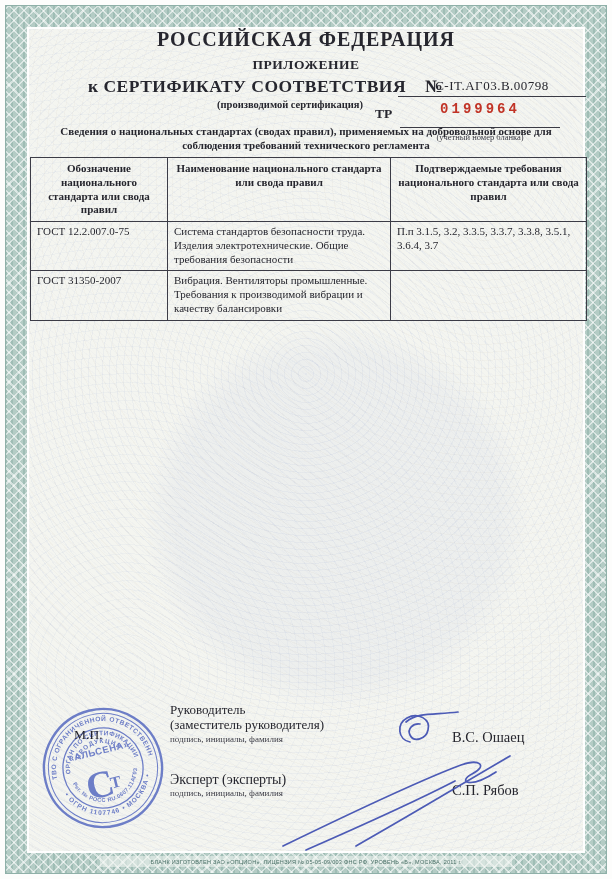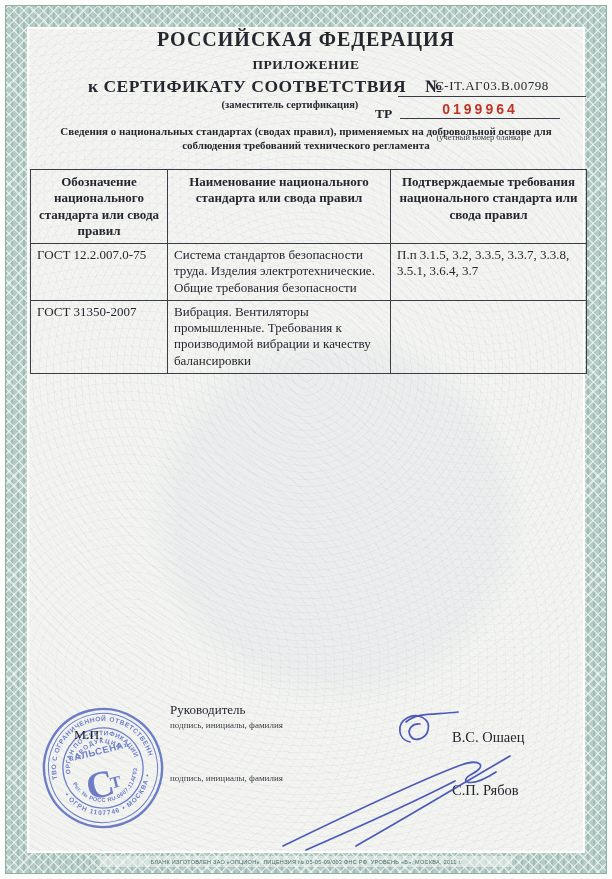--- a/index.html
+++ b/index.html
@@ -56,37 +56,37 @@
   }
   .cert-kind{
     position:absolute; left:60px; top:99px; width:460px;
     text-align:center; font-weight:bold; font-size:10.5px;
   }
   .tr-label{
     position:absolute; left:375px; top:106px; font-weight:bold; font-size:13.5px;
   }
   .blank-number{
     position:absolute; left:400px; top:101px; width:160px;
-    border-bottom:1px solid #3a3a44; text-align:center; padding-bottom:1px;
-    font-family:Liberation Sans, sans-serif;
+    border-bottom:1px solid #3a3a44; text-align:center; padding-bottom:10px;
+    font-family:Liberation Mono, monospace;
     font-size:14px; font-weight:bold; letter-spacing:3px; color:#c13326;
   }
   .blank-caption{
     position:absolute; left:400px; top:132px; width:160px;
     text-align:center; font-size:8.5px; color:#3a3a44;
   }
   .intro{
     position:absolute; left:46px; top:124px; width:520px;
     text-align:center; font-weight:bold; font-size:11px; line-height:1.28;
   }
   
   table.std{
-    position:absolute; left:30px; top:169px; width:556px;
+    position:absolute; left:30px; top:157px; width:556px;
     border-collapse:collapse; table-layout:fixed;
-    font-size:13px; line-height:1.25;
+    font-size:11px; line-height:1.25;
   }
   table.std th, table.std td{
     border:1.4px solid #3c3c46; vertical-align:top; padding:3px 6px 4px 6px;
   }
   table.std th{font-weight:bold; text-align:center; padding-top:4px;}
   table.std td{text-align:left;}
   col.c1{width:137px;} col.c2{width:223px;} col.c3{width:196px;}
   
   .sig-labels{position:absolute; left:170px; top:703px; width:222px; font-size:13px; line-height:1.12;}
   .sig-labels .rule{border-bottom:1px solid #3a3a44; padding-bottom:3px;}
@@ -122,21 +122,21 @@
   </div>
 </div>
 
 <div class="title">РОССИЙСКАЯ ФЕДЕРАЦИЯ</div>
 <div class="subtitle">ПРИЛОЖЕНИЕ</div>
 <div class="certline">
   <span>к СЕРТИФИКАТУ СООТВЕТСТВИЯ</span>
   <span class="numsign">№</span>
 </div>
 <div class="cert-number">С-IT.АГ03.В.00798</div>
-<div class="cert-kind">(заместитель сертификация)</div>
+<div class="cert-kind">(производимой сертификация)</div>
 <div class="tr-label">ТР</div>
 <div class="blank-number">0199964</div>
 <div class="blank-caption">(учетный номер бланка)</div>
 <div class="intro">Сведения о национальных стандартах (сводах правил), применяемых на добровольной основе для соблюдения требований технического регламента</div>
 
 <table class="std">
   <colgroup>
       <col class="c1">
       <col class="c2">
       <col class="c3">
@@ -185,23 +185,25 @@
       <text x="67" y="56" font-size="9.5" text-anchor="middle" letter-spacing="0.5">«АЛЬСЕНА»</text>
       <text x="60" y="98" font-size="38" text-anchor="middle" font-family="Liberation Serif, serif">С</text>
       <text x="76" y="92" font-size="16" text-anchor="middle" font-family="Liberation Serif, serif">Т</text>
     </g>
   </svg>
 </div>
 <div class="mp">М.П.</div>
 
 <div class="sig-labels">
   <div>Руководитель</div>
+  <div>(заместитель руководителя)</div>
   <div class="sig-caption">подпись, инициалы, фамилия</div>
 </div>
 <div class="expert-block">
+  <div class="rule">Эксперт (эксперты)</div>
   <div class="sig-caption">подпись, инициалы, фамилия</div>
 </div>
 
 <div class="name-head">В.С. Ошаец</div>
 <div class="name-expert">С.П. Рябов</div>
 
 <svg class="sig-ink" viewBox="0 0 336 168">
   <g fill="none" stroke="#3b4bb0" stroke-width="1.7" stroke-linecap="round" opacity="0.9">
 
     <path d="M 152 48 c -12 -2 -14 -18 -3 -24 c 11 -6 24 1 21 12 c -2 9 -14 13 -18 5 c -3 -6 3 -12 10 -11"></path>

